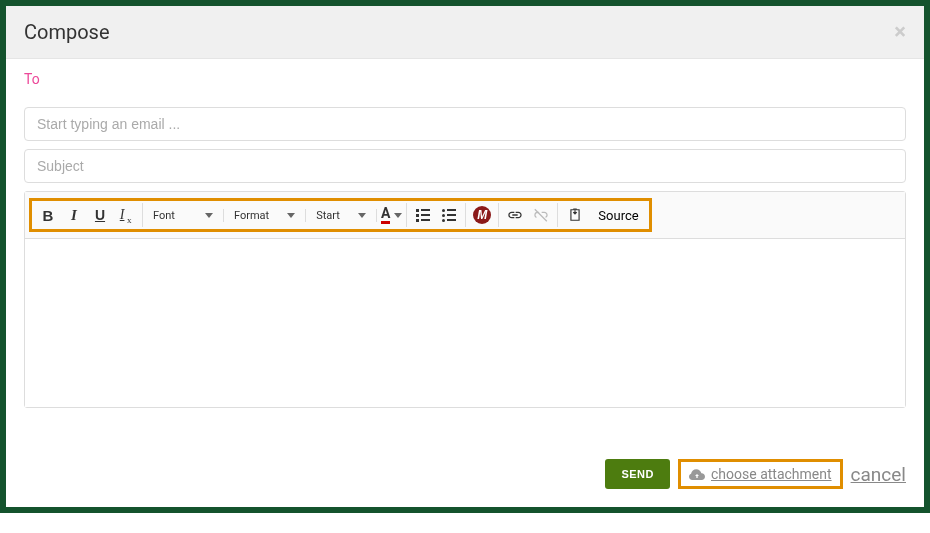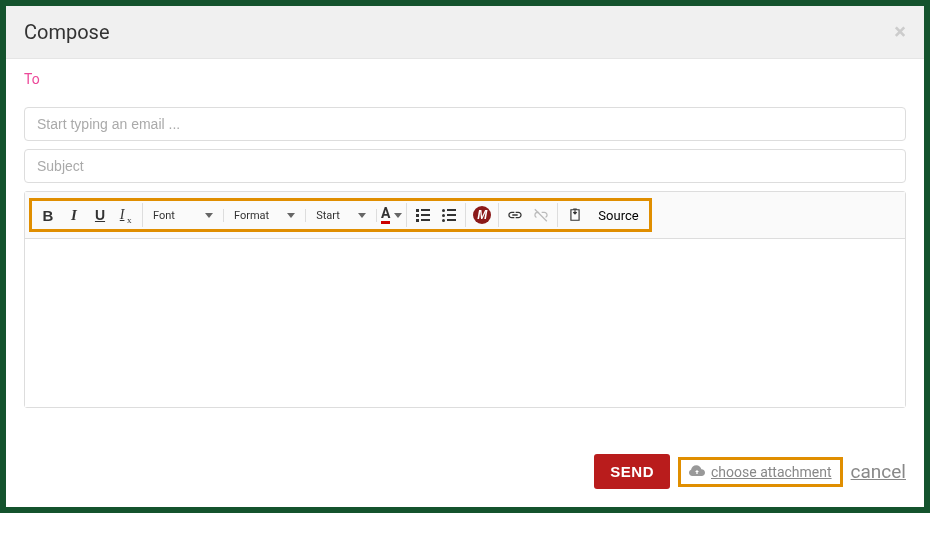--- a/index.html
+++ b/index.html
@@ -30,22 +30,22 @@
 .list-icon{display:flex;flex-direction:column;gap:2px;width:14px}
 .list-row{display:flex;align-items:center;gap:2px}
 .list-dot{width:3px;height:3px;background:#333;border-radius:50%}
 .list-num{width:3px;height:3px;background:#333}
 .list-line{height:2px;background:#333;flex:1}
 .m-circle{width:18px;height:18px;border-radius:50%;background:#8b1a1a;color:#fff;font-weight:700;font-size:12px;display:flex;align-items:center;justify-content:center;font-style:italic}
 .source-btn{display:flex;align-items:center;gap:16px;padding:0 6px;font-size:13px;cursor:pointer}
 .source-icon{width:14px;height:14px}
 .editor-body{height:168px;background:#fff}
 .modal-footer{position:absolute;bottom:18px;right:18px;display:flex;align-items:center;gap:8px}
-.send-btn{background:#b91c1c;color:#fff;border:none;padding:9px 16px;font-size:15px;font-weight:700;border-radius:3px;cursor:pointer;letter-spacing:0.5px}
-.attach-wrap{border:3px solid #e08e00;display:flex;gap:6px;padding:4px 8px}
+.send-btn{background:#4d7c0f;color:#fff;border:none;padding:9px 16px;font-size:11px;font-weight:700;border-radius:3px;cursor:pointer;letter-spacing:0.5px}
+.attach-wrap{border:3px solid #e08e00;display:flex;align-items:center;gap:6px;padding:4px 8px}
 .attach-link{color:#888;text-decoration:underline;font-size:14px;cursor:pointer}
 .cloud-icon{width:16px;height:12px}
 .cancel-link{color:#888;text-decoration:underline;font-size:19px;cursor:pointer}
 </style>
 </head>
 <body>
 
 <div class="frame">
   <div class="modal-header">
     <div class="modal-title">Compose</div>

